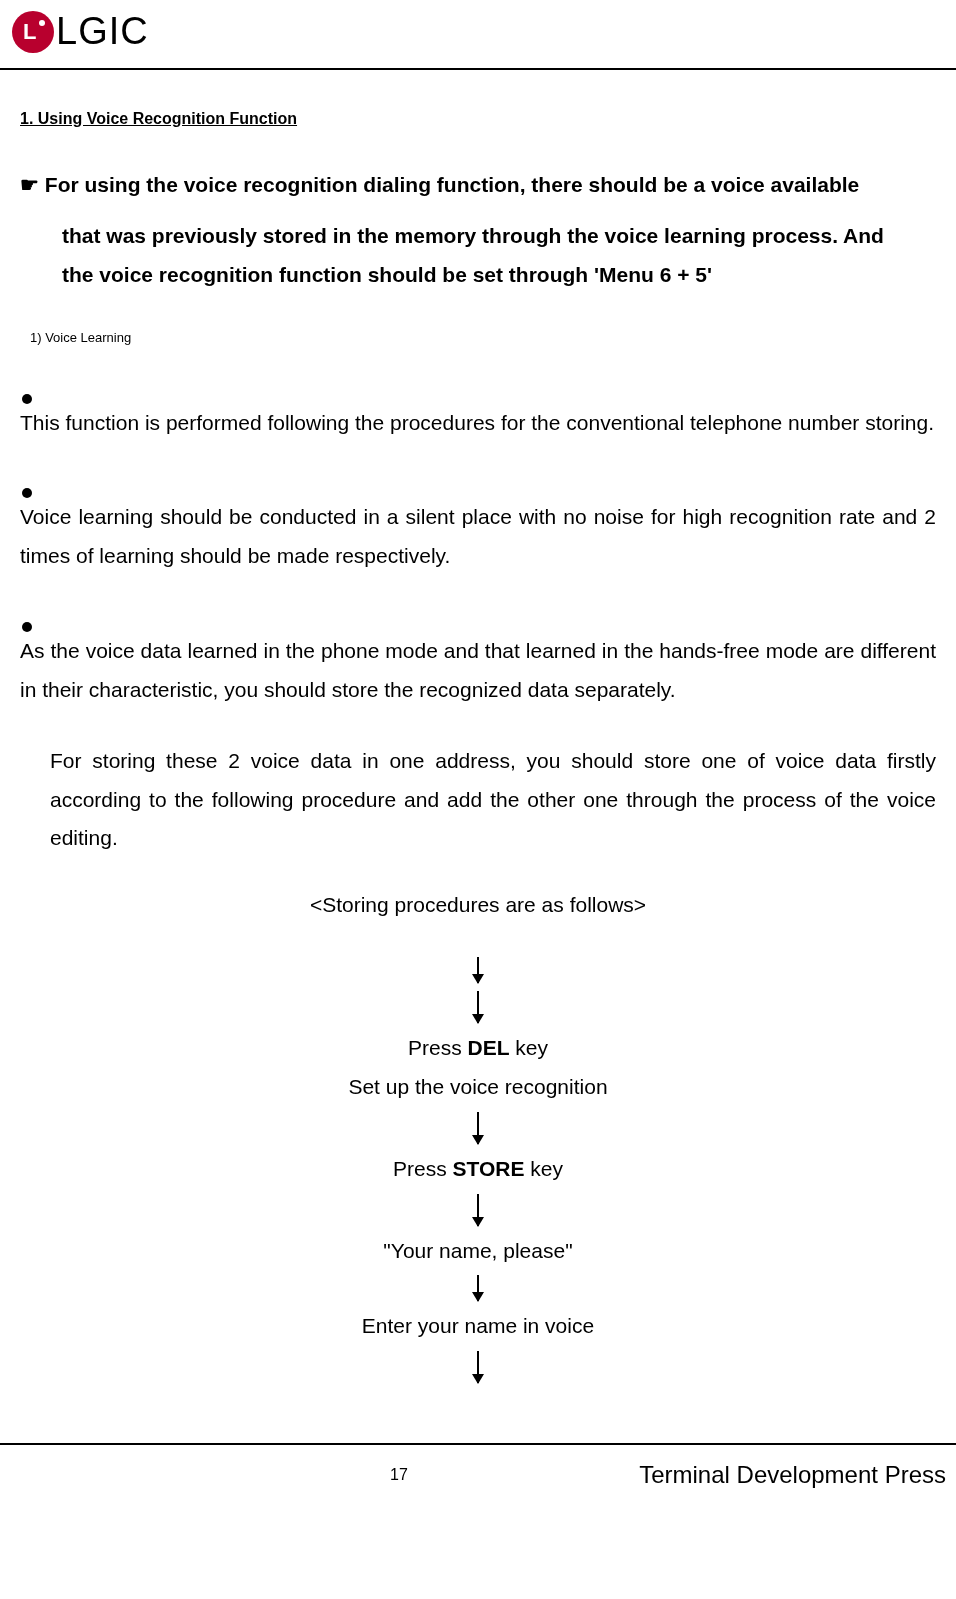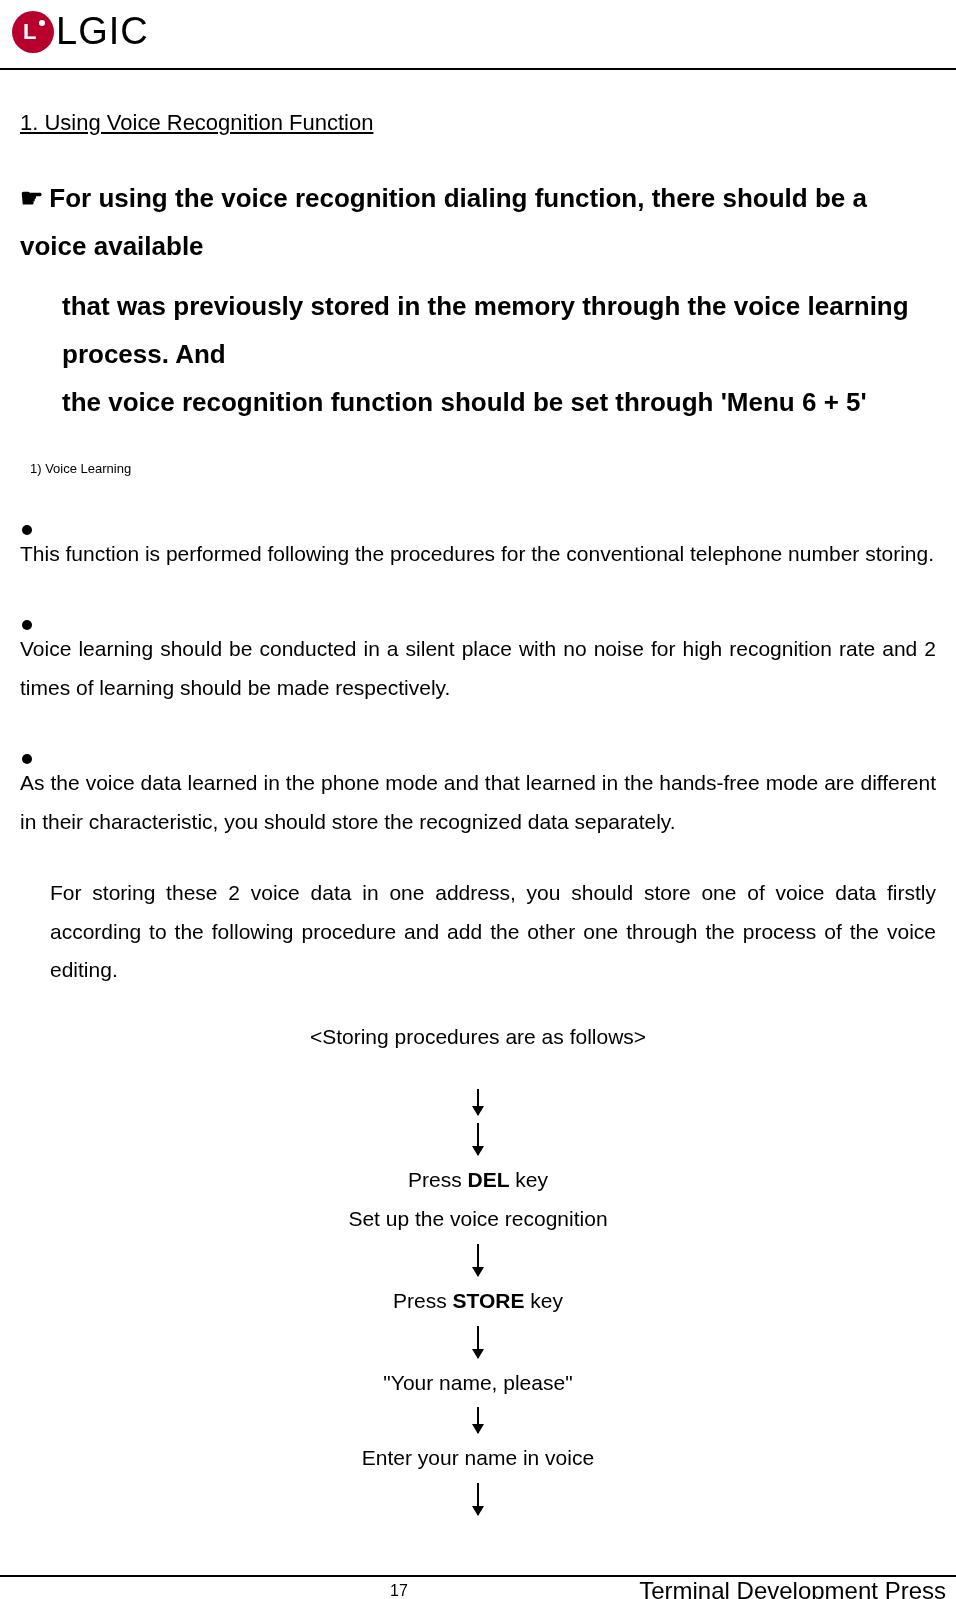--- a/index.html
+++ b/index.html
@@ -52,27 +52,27 @@
     }
     .logo-text {
       font-size: 38px;
       font-weight: normal;
       letter-spacing: 1px;
     }
     .content {
       padding: 0 20px;
     }
     .section-heading {
-      font-size: 22px;
-      font-weight: normal;
+      font-size: 16px;
+      font-weight: bold;
       text-decoration: underline;
       margin-bottom: 38px;
     }
     .note-block {
-      font-size: 26px;
+      font-size: 21px;
       font-weight: bold;
       line-height: 1.85;
       margin-bottom: 35px;
     }
     .note-block .pointer {
       display: inline-block;
       margin-right: 6px;
     }
     .subsection-heading {
       font-size: 13px;
@@ -136,21 +136,21 @@
     }
     .arrow-short {
       height: 26px;
     }
     .bold {
       font-weight: bold;
     }
     .footer {
       border-top: 2px solid #000;
       margin-top: 60px;
-      padding: 0 10px 20px;
+      padding: 16px 10px 20px;
       display: flex;
       justify-content: space-between;
       align-items: center;
       font-size: 22px;
     }
     .footer-page {
       margin-left: 380px;
       font-size: 16px;
     }
     .footer-text {

